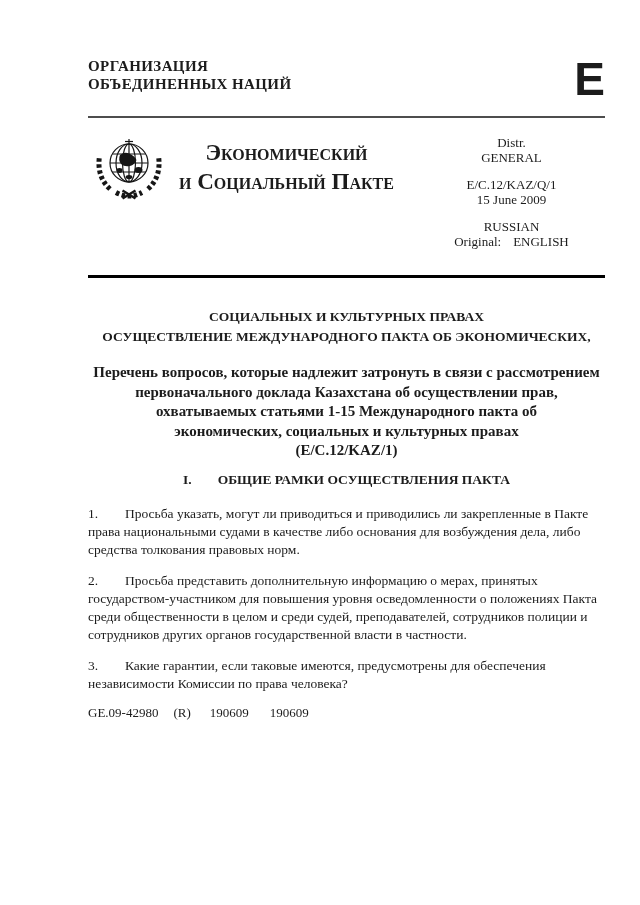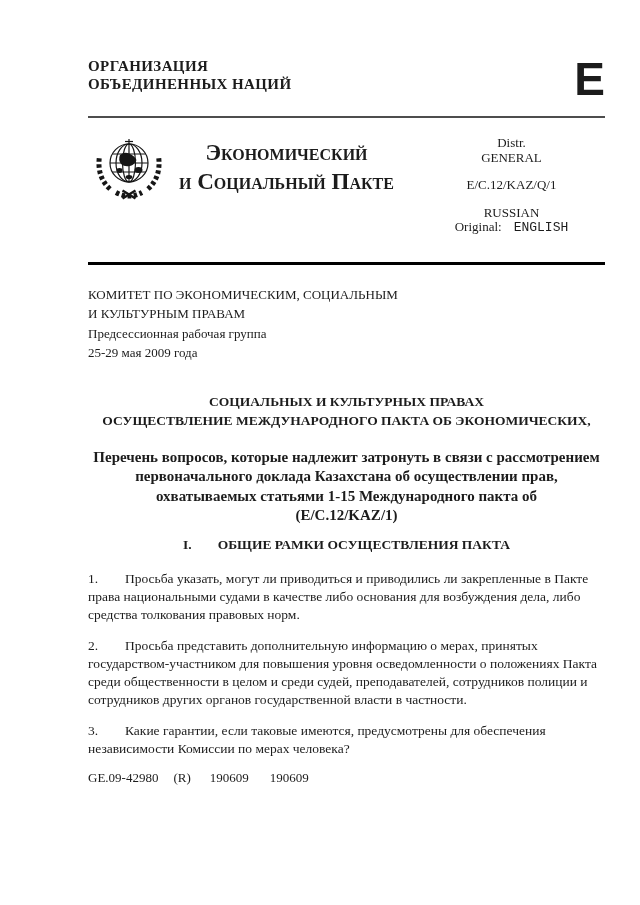--- a/index.html
+++ b/index.html
@@ -69,21 +69,21 @@
     white-space: nowrap;
   }
   .distr {
     margin-left: auto;
     width: 187px;
     font-size: 13px;
     line-height: 14.5px;
     padding-top: 2px;
   }
   .distr-group { margin-bottom: 13px; }
-  .orig-val { margin-left: 12px; font-family: Liberation Mono, monospace; }
+  .orig-val { margin-left: 12px; }
 
   .rule-thick {
     margin-top: 13px;
     border-top: 3px solid #000;
     height: 0;
   }
 
   
   .committee {
     margin-top: 20px;
@@ -187,63 +187,59 @@
         <div>и Социальный Пакте</div>
       </div>
 
       <div class="distr">
         <div class="distr-group">
           <div>Distr.</div>
           <div>GENERAL</div>
         </div>
         <div class="distr-group">
           <div>E/C.12/KAZ/Q/1</div>
+          <div>15 June 2009</div>
         </div>
         <div class="distr-group">
           <div>RUSSIAN</div>
           <div>
             <span>Original:</span><span class="orig-val">ENGLISH</span>
           </div>
         </div>
       </div>
     </div>
 
     <div class="rule-thick"></div>
 
-    <div class="committee">
-      <div>КОМИТЕТ ПО ЭКОНОМИЧЕСКИМ, СОЦИАЛЬНЫМ</div>
-      <div>И КУЛЬТУРНЫМ ПРАВАМ</div>
-      <div>Предсессионная рабочая группа</div>
-      <div>25-29 мая 2009 года</div>
-    </div>
 
     <div class="title-block">
       <div>СОЦИАЛЬНЫХ И КУЛЬТУРНЫХ ПРАВАХ</div>
       <div>ОСУЩЕСТВЛЕНИЕ МЕЖДУНАРОДНОГО ПАКТА ОБ ЭКОНОМИЧЕСКИХ,</div>
     </div>
 
     <div class="subtitle-block">
       <div>Перечень вопросов, которые надлежит затронуть в связи с рассмотрением</div>
       <div>первоначального доклада Казахстана об осуществлении прав,</div>
       <div>охватываемых статьями 1-15 Международного пакта об</div>
+      <div>экономических, социальных и культурных правах</div>
       <div>(E/C.12/KAZ/1)</div>
     </div>
 
     <div class="section-heading">
       <span class="snum">I.</span><span>ОБЩИЕ РАМКИ ОСУЩЕСТВЛЕНИЯ ПАКТА</span>
     </div>
 
     <p class="para">
       <span class="pnum">1.</span><span>Просьба указать, могут ли приводиться и приводились ли закрепленные в Пакте права национальными судами в качестве либо основания для возбуждения дела, либо средства толкования правовых норм.</span>
     </p>
     <p class="para">
       <span class="pnum">2.</span><span>Просьба представить дополнительную информацию о мерах, принятых государством-участником для повышения уровня осведомленности о положениях Пакта среди общественности в целом и среди судей, преподавателей, сотрудников полиции и сотрудников других органов государственной власти в частности.</span>
     </p>
     <p class="para">
-      <span class="pnum">3.</span><span>Какие гарантии, если таковые имеются, предусмотрены для обеспечения независимости Комиссии по мерах человека?</span>
+      <span class="pnum">3.</span><span>Какие гарантии, если таковые имеются, предусмотрены для обеспечения независимости Комиссии по права человека?</span>
     </p>
 
     <div class="doc-footer">
       <span class="f-ref">GE.09-42980</span><span class="f-r">(R)</span><span class="f-c1">190609</span><span>190609</span>
     </div>
 
   </div>
 </div>
 
 </body></html>

